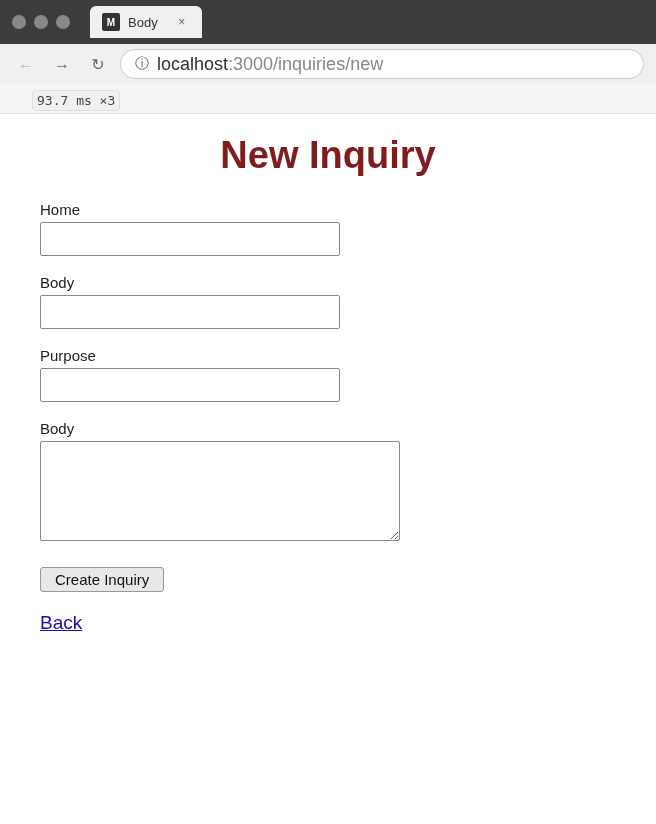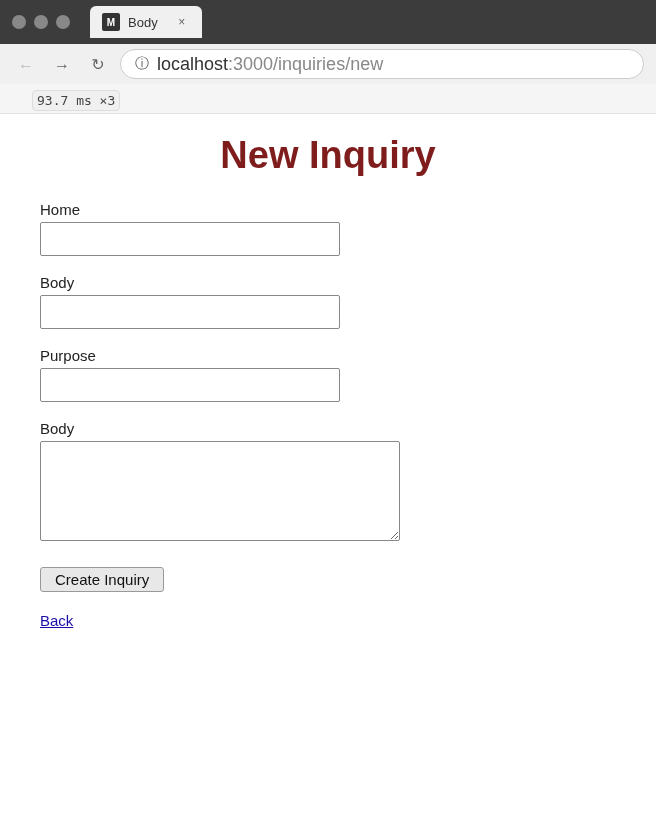--- a/index.html
+++ b/index.html
@@ -210,21 +210,21 @@
       font-size: 15px;
       color: #111;
       cursor: pointer;
       margin-top: 8px;
       margin-bottom: 16px;
       font-family: -apple-system, BlinkMacSystemFont, 'Segoe UI', sans-serif;
     }
 
     .back-link {
       display: block;
-      font-size: 15px;
+      font-size: 19px;
       color: #1a0dab;
       text-decoration: underline;
       cursor: pointer;
       margin-top: 4px;
     }
 
     .perf-row {
       background: #f5f5f5;
       border-bottom: 1px solid #e0e0e0;
       padding: 2px 16px;

